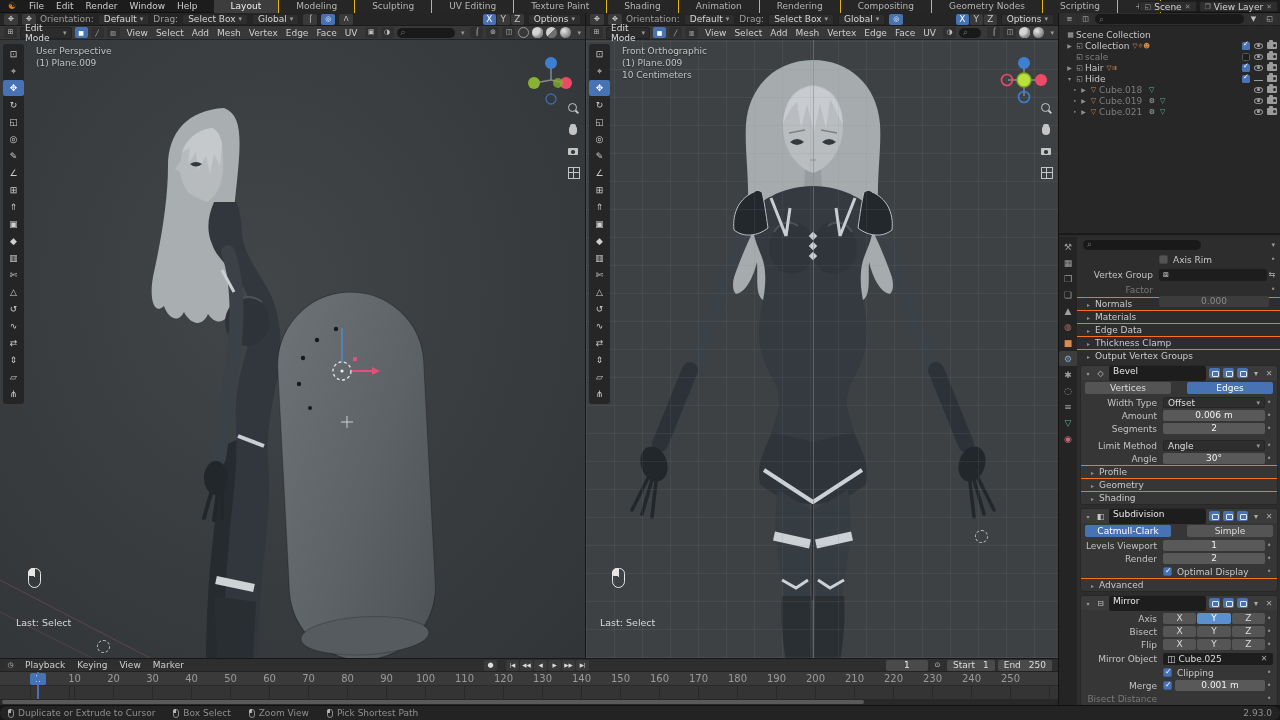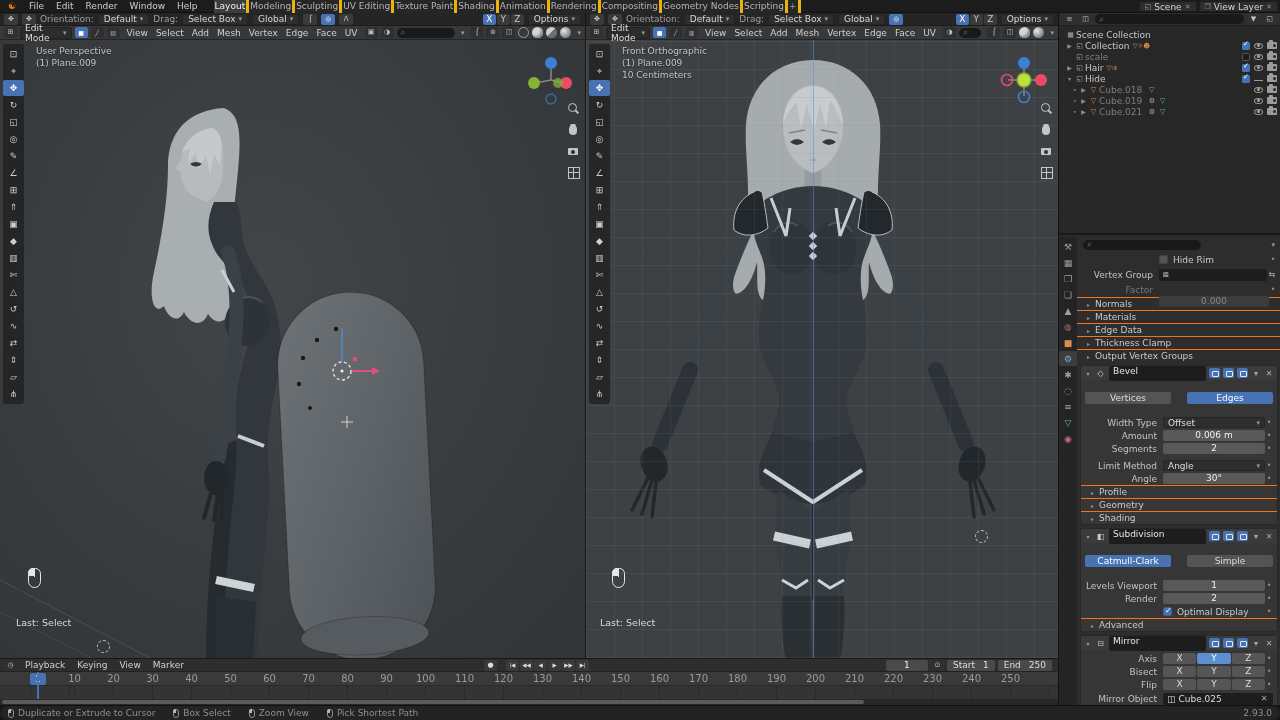--- a/index.html
+++ b/index.html
@@ -10,21 +10,21 @@
   .abs { position:absolute; }
   .flex { display:flex; align-items:center; }
   .caret { color:#9a9a9a; font-size:7px; margin-left:3px; }
   .dot-anim { color:#8a8a8a; font-size:8px; width:8px; text-align:center; flex:none; }
 
   
   #topbar { position:absolute; left:0; top:0; width:1280px; height:13px; background:#1c1c1c; display:flex; align-items:center; border-bottom:1px solid #111; z-index:30; }
   .blogo { width:16px; height:11px; margin:0 3px 0 4px; color:#e87d0d; font-size:9px; text-align:center; }
   .menu { padding:0 6px; height:13px; line-height:13px; color:#cfcfcf; }
   #workspaces { display:flex; margin-left:10px; height:13px; }
-  .ws { padding:0 1px; height:13px; line-height:13px; color:#b4b4b4; background:#262626; border-right:3px solid #eab308; }
+  .ws { padding:0 17px; height:13px; line-height:13px; color:#b4b4b4; background:#262626; border-right:1px solid #eab308; }
   .ws.active { background:#3d3d3d; color:#eee; }
   .ws.plus { color:#9a9a9a; }
   #scene-block { position:absolute; right:2px; top:1px; display:flex; align-items:center; gap:2px; }
   .chip { background:#2d2d2d; border:1px solid #1f1f1f; border-radius:2px; height:11px; line-height:10px; padding:0 5px; display:flex; align-items:center; gap:3px; color:#d2d2d2; }
   .chip .ci { color:#9a9a9a; font-size:7px; }
   .chip .cx { color:#8a8a8a; font-size:7px; }
 
   
   .toolrow { position:absolute; top:13px; height:13px; background:#252525; border-bottom:1px solid #1b1b1b; display:flex; align-items:center; gap:4px; padding:0 4px; z-index:25; }
   #toolrowL { left:0; width:585px; }
@@ -139,21 +139,21 @@
   .cr { display:flex; align-items:center; height:13px; padding-left:10px; color:#c9c9c9; border-top:1px solid #f97316; }
   .cr::before { content:'▸'; color:#8f8f8f; font-size:6px; margin-right:5px; }
   .panel { margin:3px 3px 0 3px; background:#363636; border:1px solid #282828; border-radius:3px; overflow:hidden; }
   .phead { height:14px; display:flex; align-items:center; gap:3px; padding:0 3px; background:#3b3b3b; }
   .phead .pc { color:#9a9a9a; font-size:6px; width:8px; text-align:center; }
   .phead .picon { color:#c6c6c6; font-size:8px; width:11px; text-align:center; }
   .pname { flex:1; height:15px; background:#1d1d1d; border-radius:2px; color:#e6e6e6; line-height:11px; padding:0 4px; }
   .tg { width:11px; height:10px; border-radius:2px; background:#4772b3; flex:none; position:relative; }
   .tg::after { content:''; position:absolute; left:2.5px; top:2.5px; width:5px; height:4px; border:1px solid rgba(255,255,255,.85); border-radius:1px; }
   .phx { color:#aaa; font-size:8px; width:10px; text-align:center; }
-  .ptabs2 { display:flex; gap:16px; margin:12px 4px; }
+  .ptabs2 { display:flex; gap:16px; margin:2px 4px; }
   .ptabbtn { flex:1; height:12px; background:#545454; border-radius:2px; text-align:center; line-height:12px; color:#ddd; }
   .ptabbtn.active { background:#4772b3; color:#fff; }
   .tri { display:flex; flex:1; gap:1px; }
   .tri .axbtn { flex:1; height:11px; background:#555; border-radius:2px; text-align:center; line-height:11px; color:#ddd; }
   .tri .axbtn.active { background:#5a8fd0; color:#fff; }
 
   
   #timeline { position:absolute; left:0; top:658px; width:1058px; height:47px; background:#303030; border-top:1px solid #181818; }
   #tl-head { height:13px; background:#2e2e2e; border-bottom:1px solid #222; display:flex; align-items:center; gap:2px; padding:0 4px; position:relative; }
   .tmenu { padding:0 6px; color:#cfcfcf; }
@@ -712,21 +712,21 @@
         <span class="searchpill" style="width:118px">
             <span>⌕</span>
           </span>
         <span class="spacer"></span>
         <span class="caret">▾</span>
       </div>
 
       <div class="prow" style="height:15px">
         <span class="plabel"></span>
         <span class="pcbx"></span>
-        <span style="margin-left:5px">Hide Rim</span>
+        <span style="margin-left:5px">Axis Rim</span>
         <span class="spacer"></span>
           <span class="dot-anim">•</span>
       </div>
       <div class="prow" style="height:15px">
         <span class="plabel">Vertex Group</span>
         <span class="pdark">
             <span>⧈</span>
           </span>
         <span class="phx">⇆</span>
       </div>

